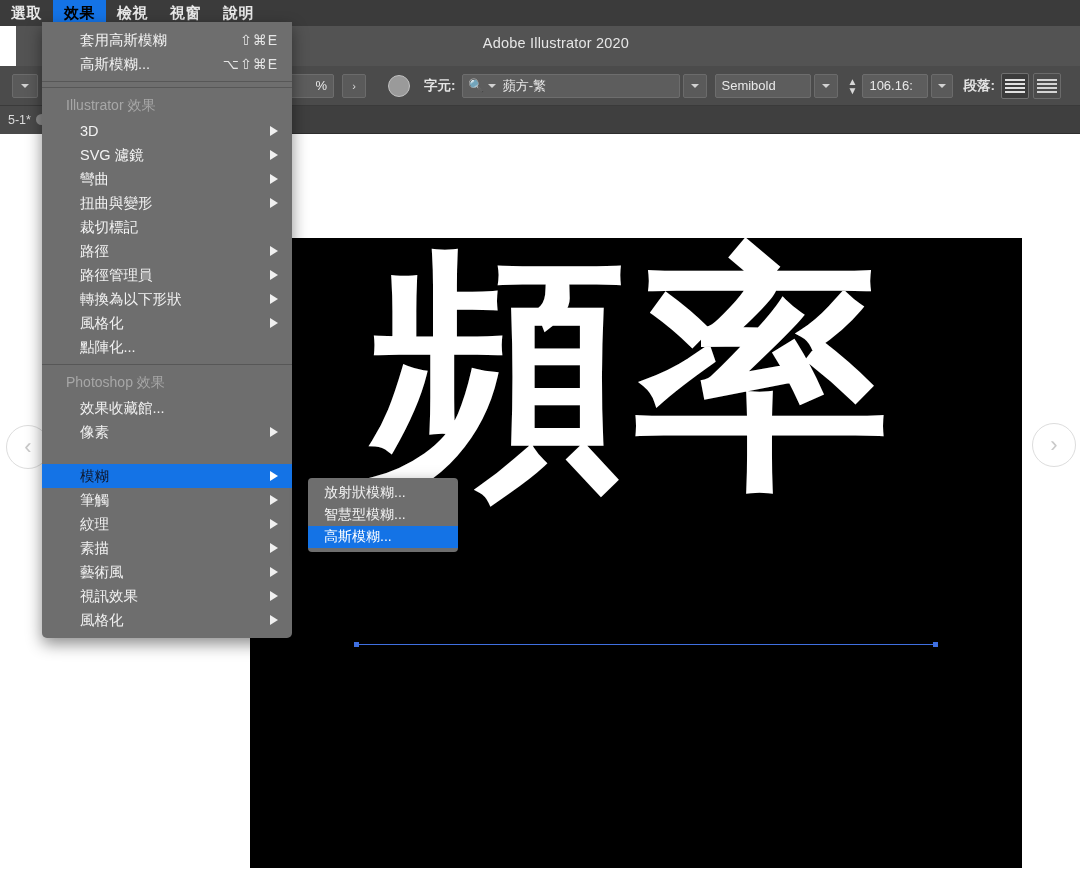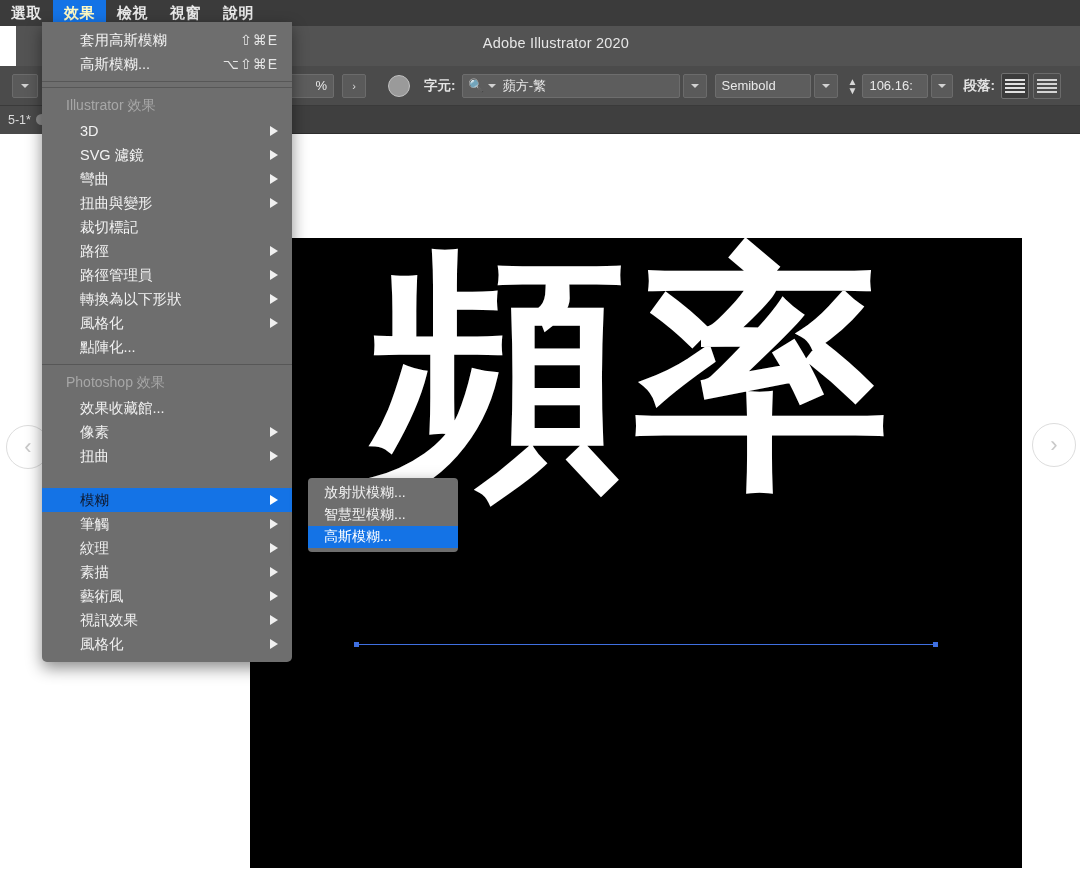--- a/index.html
+++ b/index.html
@@ -22,21 +22,21 @@
     position: absolute; left: 0; top: 0; width: 1080px; height: 26px;
     background: #3b3b3b;
     display: flex; align-items: center;
   }
   .menubar-item {
     height: 26px; padding: 0 11px;
     display: flex; align-items: center;
     color: #e8e8e8; font-size: 15px; font-weight: 700;
     letter-spacing: .5px; white-space: nowrap;
   }
-  .menubar-item.active { background: #1473e6; color: #fef9c3; }
+  .menubar-item.active { background: #1473e6; color: #000000; }
 
   
   .titlebar {
     position: absolute; left: 16px; top: 26px; width: 1080px; height: 40px;
     background: #535353;
   }
   .titlebar .app-title {
     position: absolute; left: 0; right: 0; top: 9px;
     text-align: center; color: #e6e6e6; font-size: 14.5px; letter-spacing: .2px;
   }
@@ -322,24 +322,20 @@
         <div class="mi section">
           <span>Photoshop 效果</span>
         </div>
         <div class="mi">
           <span>效果收藏館...</span>
         </div>
         <div class="mi">
           <span>像素</span>
           <span class="tri"></span>
         </div>
-        <div class="mi">
-          <span>扭曲</span>
-          <span class="tri"></span>
-        </div>
         <div class="mi hl">
           <span>模糊</span>
           <span class="tri"></span>
         </div>
         <div class="mi">
           <span>筆觸</span>
           <span class="tri"></span>
         </div>
         <div class="mi">
           <span>紋理</span>

